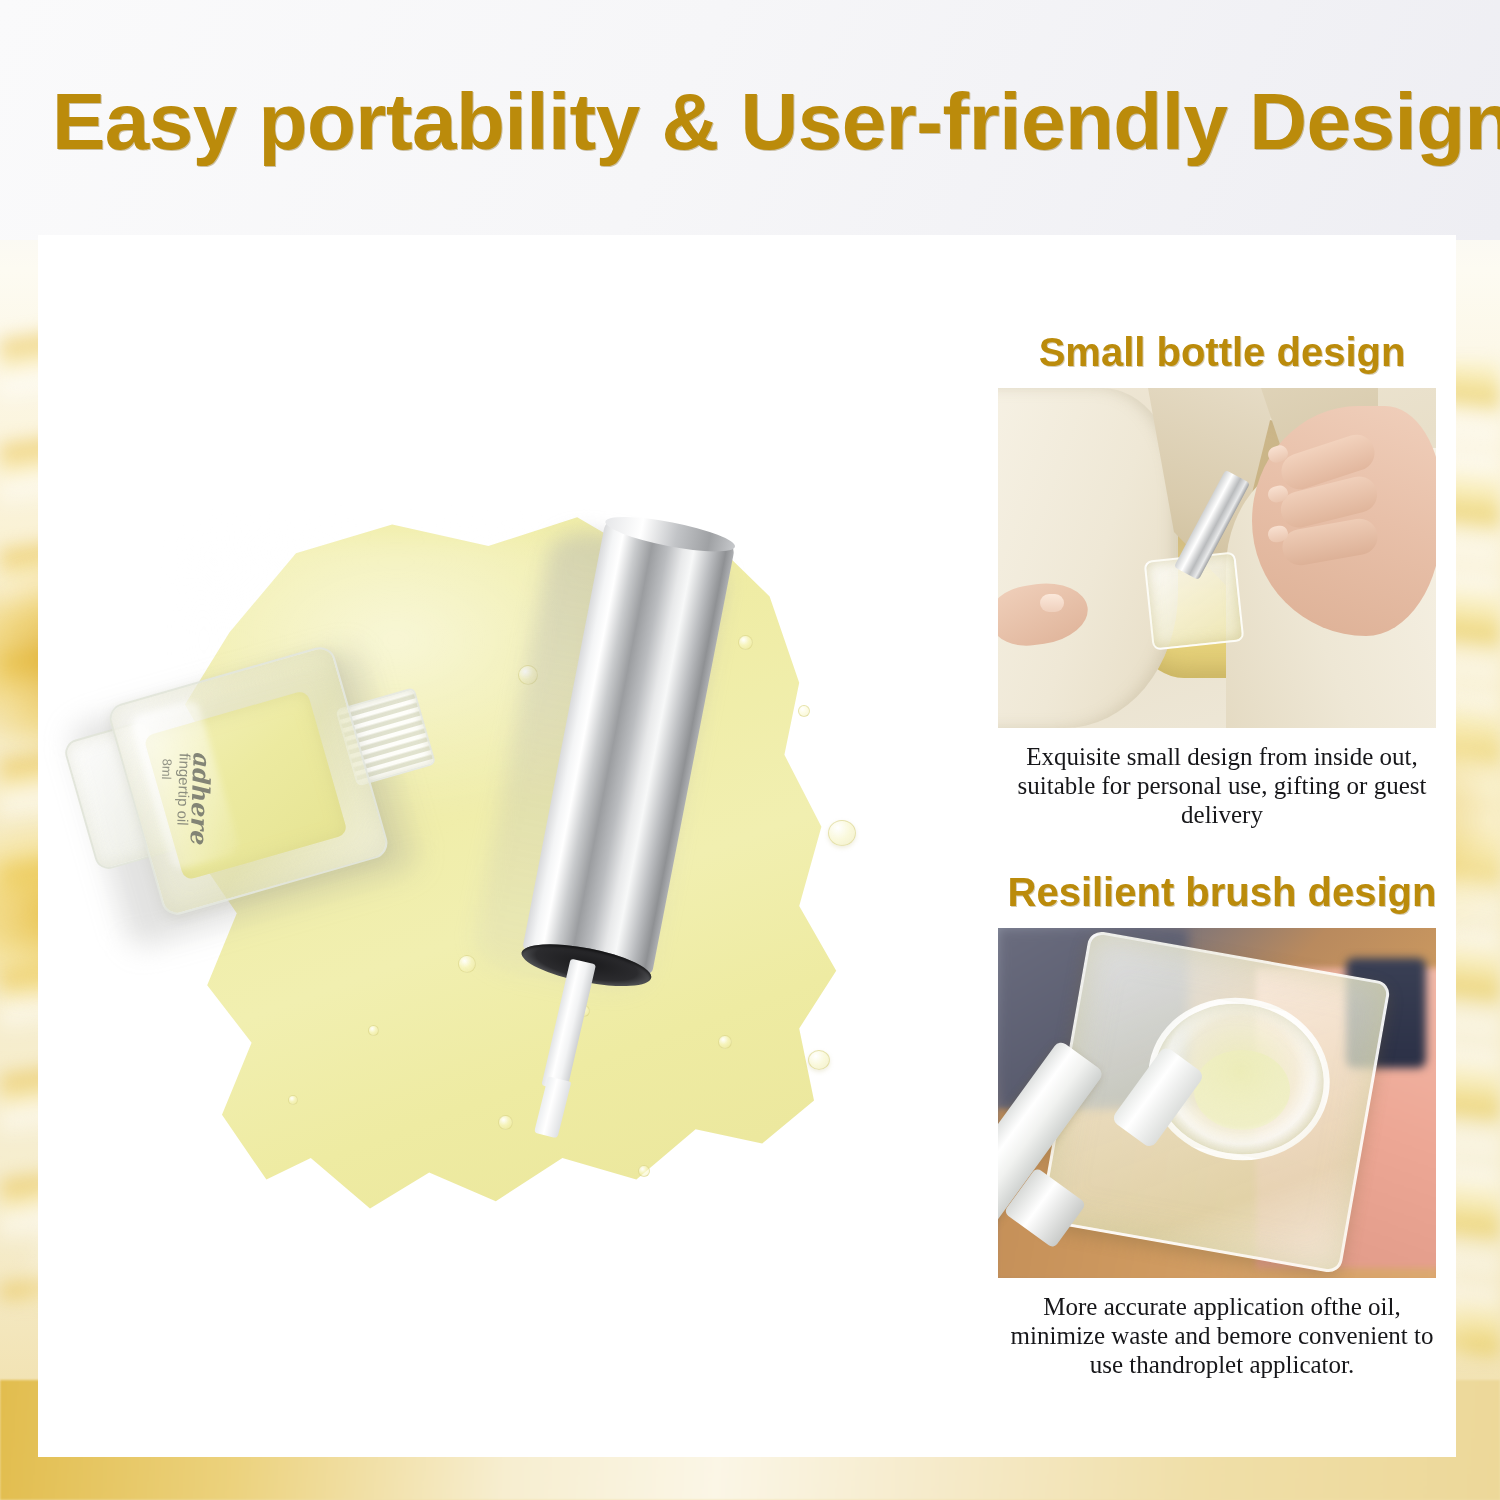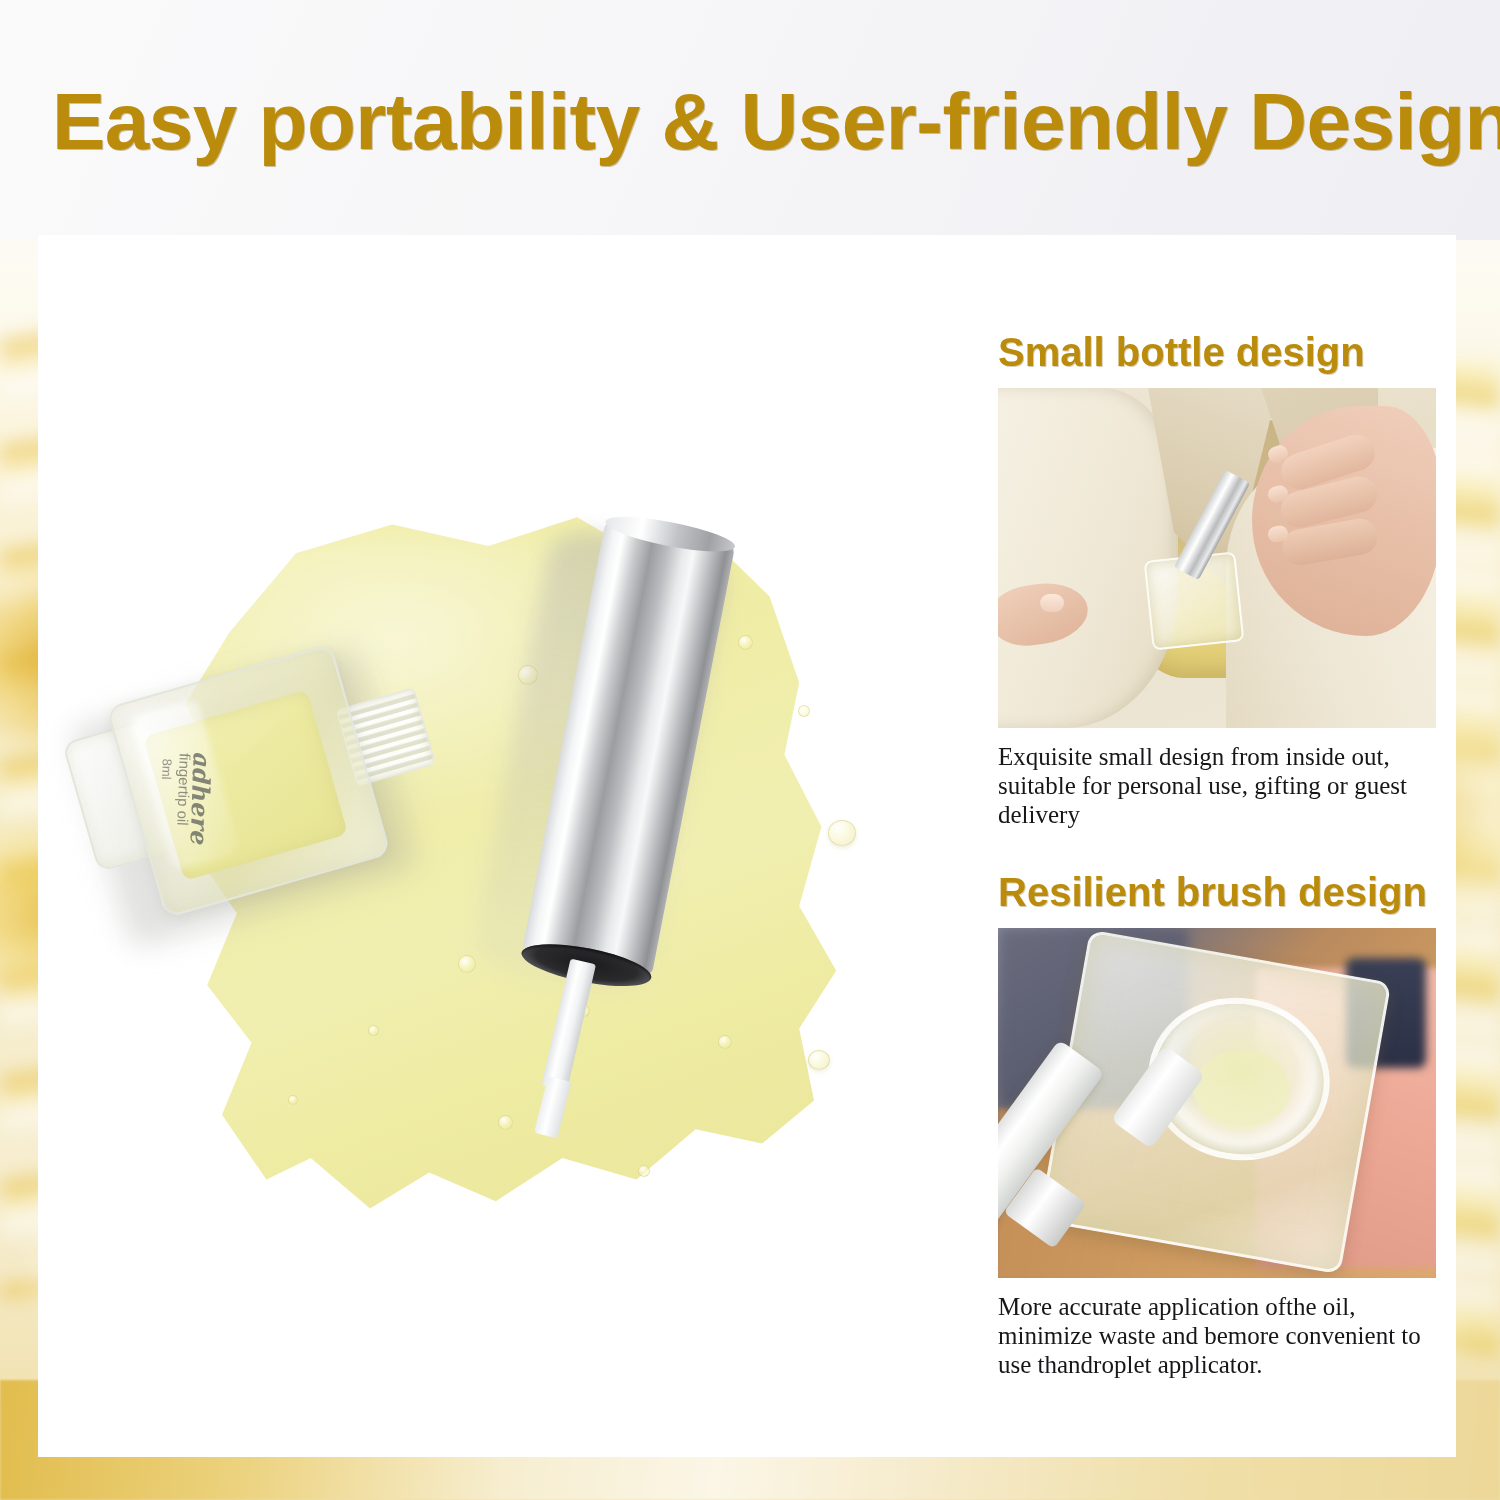--- a/index.html
+++ b/index.html
@@ -1,21 +1,21 @@
 <!DOCTYPE html>
 <html><head>
 <meta charset="utf-8">
 <style>
   html,body{margin:0;padding:0;}
   body{
     width:1500px;height:1500px;overflow:hidden;
     font-family:"Liberation Sans", sans-serif;
     background:#ffffff;
   }
-  #page{position:relative;width:1500px;height:1500px;overflow:hidden;}
+  #page{position:relative;width:1500px;height:1500px;overflow:hidden;text-align:center;}
 
   
   .bg-base{
     position:absolute;inset:0;
     background:
       linear-gradient(180deg,#f7f7f9 0%,#f4f4f6 9%,#fdfbf2 18%,#fbf4dc 30%,#f7edc8 48%,#f6edcc 66%,#f6eed0 80%,#f2e3b4 92%,#efdfa8 100%);
   }
   .bg-left-streaks{
     position:absolute;left:0;top:300px;width:300px;height:1000px;
     background:

